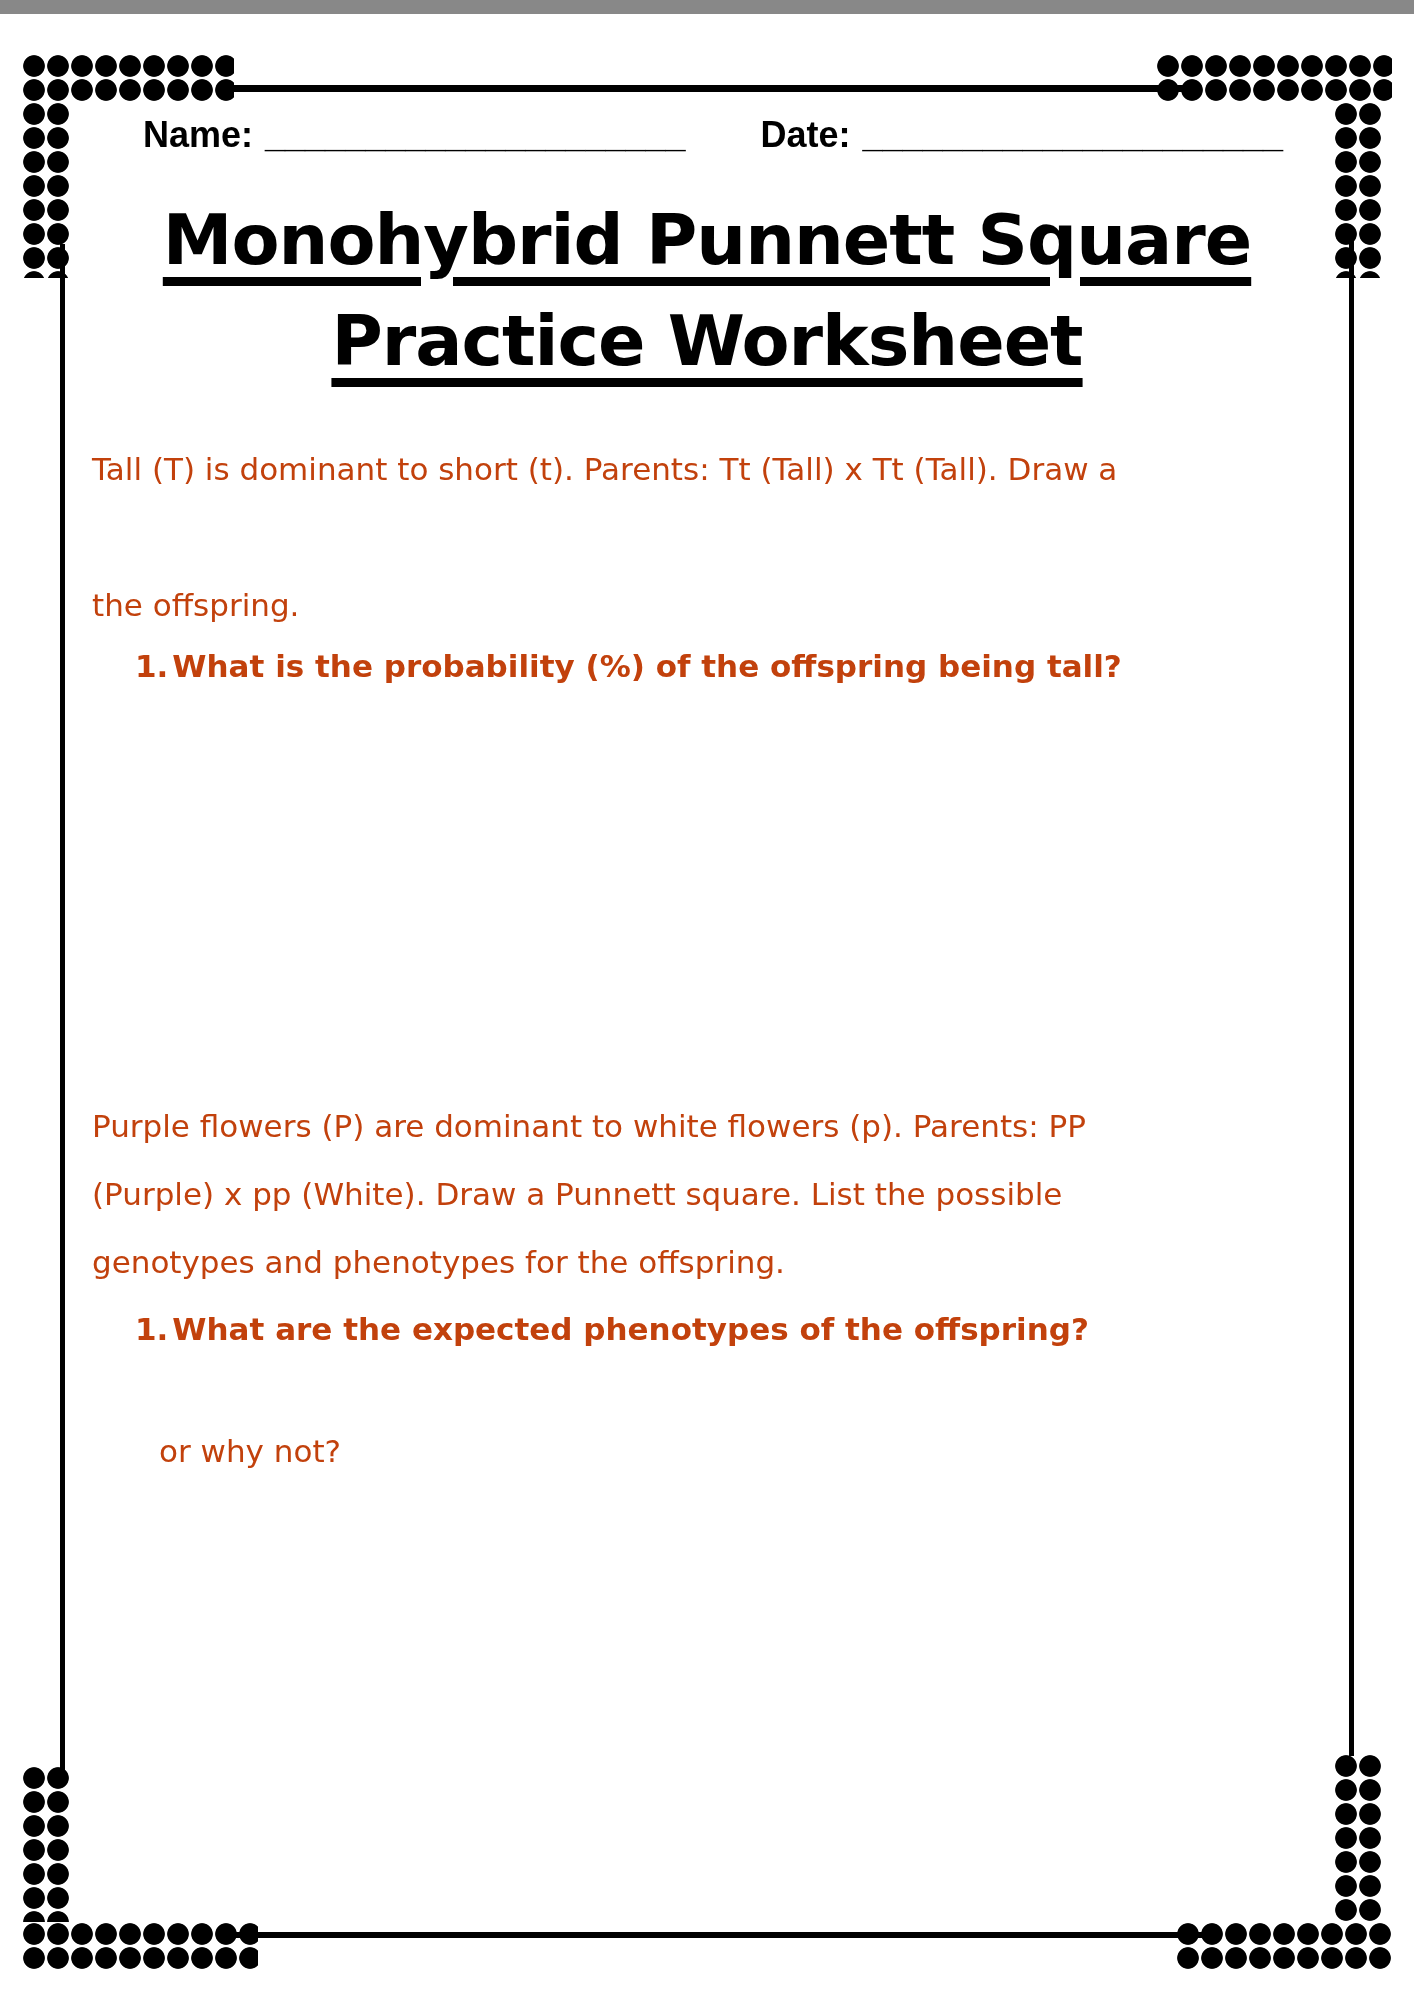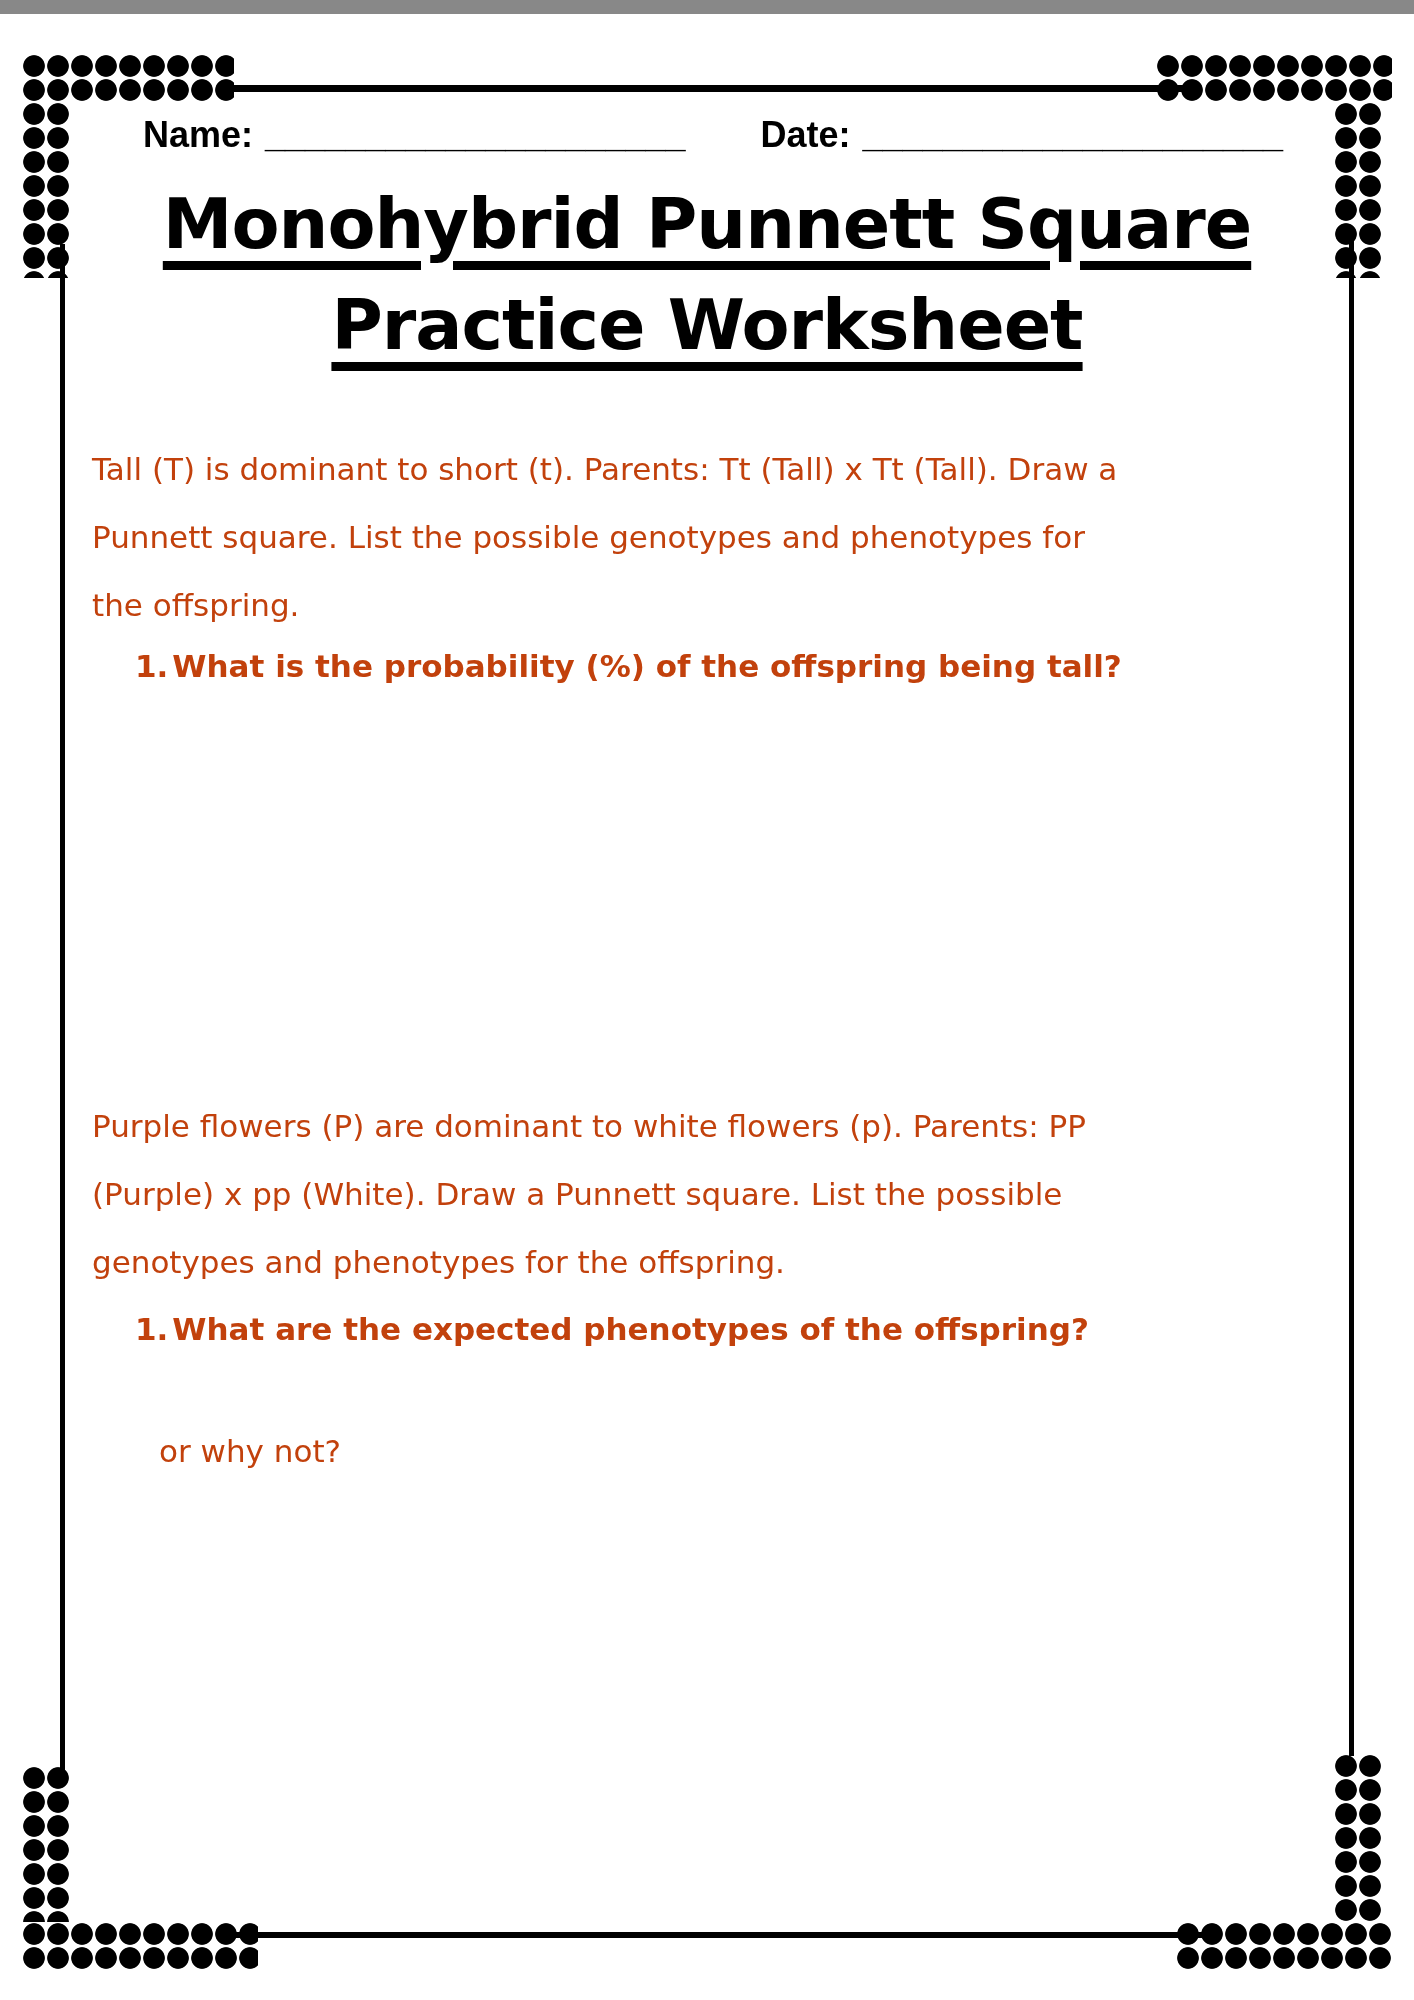--- a/index.html
+++ b/index.html
@@ -19,21 +19,21 @@
   
   .header {
     position:absolute; left:143px; top:100px; white-space:nowrap;
     font-family:"Liberation Sans", sans-serif; font-weight:bold; font-size:36px;
   }
   .blank { font-weight:bold; letter-spacing:0; }
   .date-gap { margin-left:75px; }
   .lbl { margin-right:12px; }
   
   .title {
-    position:absolute; left:0; top:160px; width:1414px; text-align:center;
+    position:absolute; left:0; top:176px; width:1414px; text-align:center;
     font-family:"DejaVu Sans", sans-serif; font-weight:bold; font-size:70px;
     line-height:101px; letter-spacing:-1px;
   }
   .title-line {
     text-decoration:underline;
     text-decoration-thickness:9px;
     text-underline-offset:13px;
   }
   
   .bline {
@@ -66,21 +66,20 @@
   <div class="header">
     <span class="lbl">Name:</span><span class="blank">_____________________</span><span class="lbl date-gap">Date:</span><span class="blank">_____________________</span>
   </div>
 
   <div class="title">
     <div class="title-line">Monohybrid Punnett Square</div>
     <div class="title-line">Practice Worksheet</div>
   </div>
 
   <div class="bline" style="top:434px">Tall (T) is dominant to short (t). Parents: Tt (Tall) x Tt (Tall). Draw a</div>
-  <div class="bline" style="top:502px">Punnett square. List the possible genotypes and phenotypes for</div>
   <div class="bline" style="top:570px">the offspring.</div>
 
   <div class="bline q" style="top:631px"><span class="qnum">1.</span><span>What is the probability (%) of the offspring being tall?</span></div>
 
   <div class="bline" style="top:1091px">Purple flowers (P) are dominant to white flowers (p). Parents: PP</div>
   <div class="bline" style="top:1159px">(Purple) x pp (White). Draw a Punnett square. List the possible</div>
   <div class="bline" style="top:1227px">genotypes and phenotypes for the offspring.</div>
 
   <div class="bline q" style="top:1294px"><span class="qnum">1.</span><span>What are the expected phenotypes of the offspring?</span></div>
   <div class="bline qwrap" style="top:1416px">or why not?</div>

